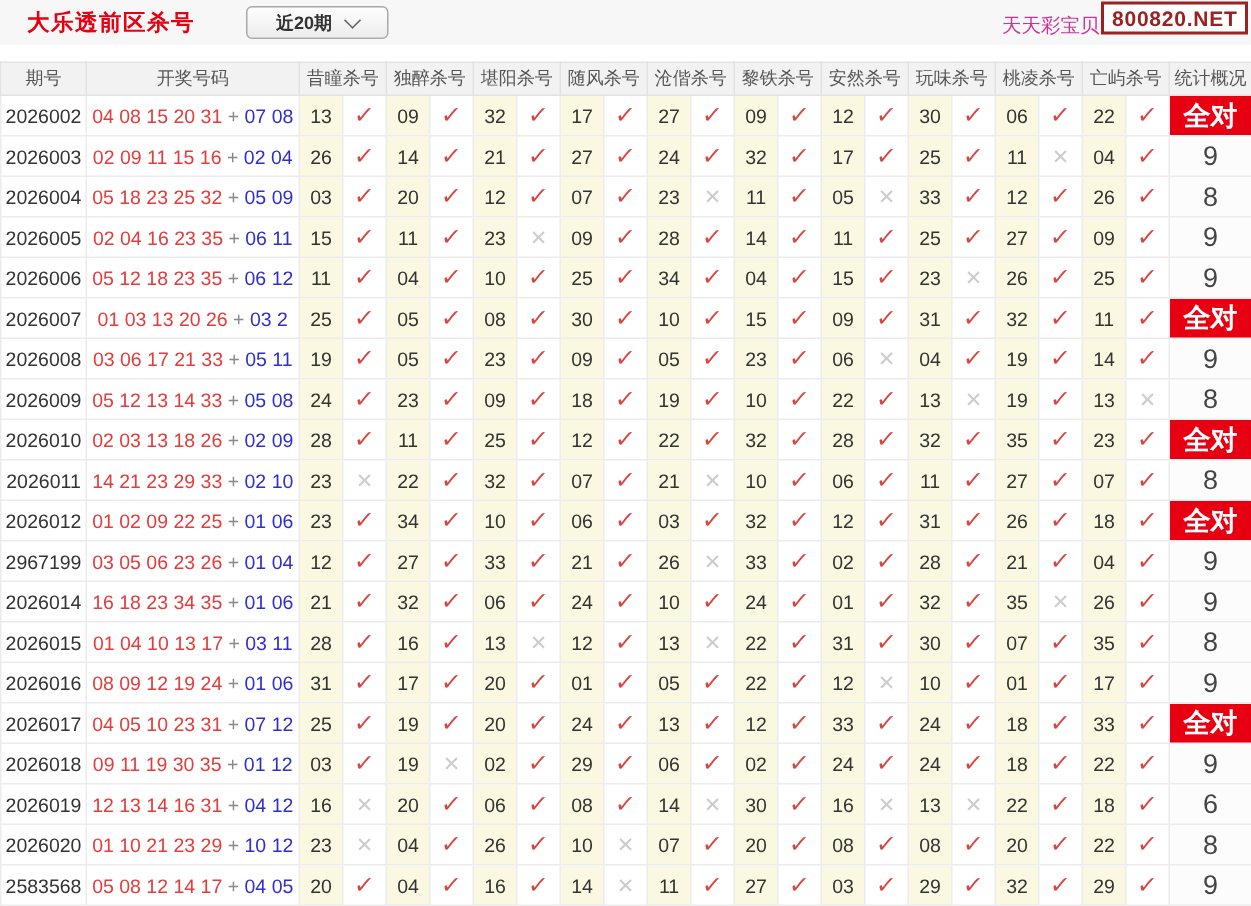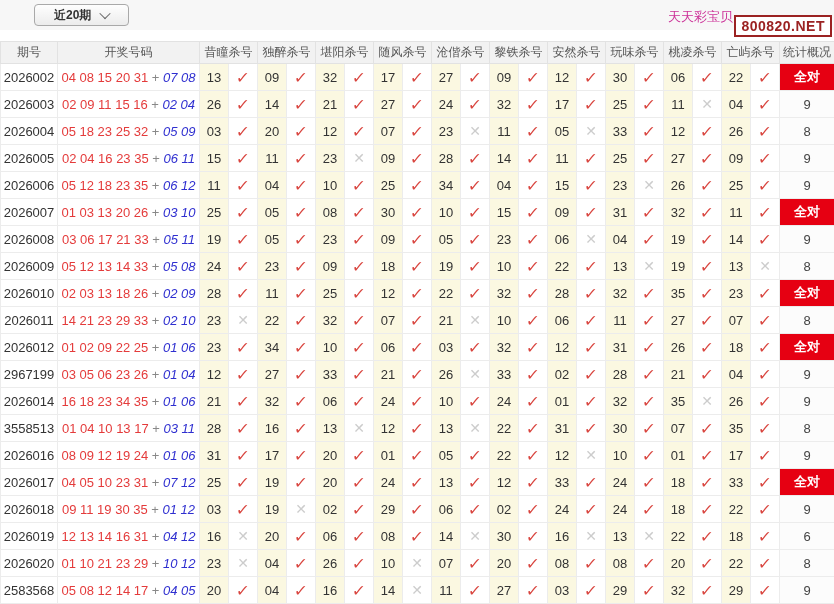--- a/index.html
+++ b/index.html
@@ -2,41 +2,42 @@
 <html style="--title-red: #e60012; --promo-pink: #cc3399; --badge-red: #9b2222; --front-red: #e43b3b; --back-blue: #2f2fd0; --check-red: #d9453f; --cross-gray: #cccccc; --cell-yellow: #fbf8e1; --stat-red: #e60012; --header-bg: #f2f2f2;"><head>
 <meta charset="utf-8">
 <style>
   html,body{margin:0;padding:0;}
   body{width:834px;height:604px;background:#fff;font-family:"Liberation Sans","DejaVu Sans",sans-serif;position:relative;overflow:hidden;}
   .topbar{height:30px;background:#f7f7f7;position:relative;display:flex;align-items:center;}
   .title{color:var(--title-red);font-weight:bold;font-size:15px;letter-spacing:1px;margin-left:18px;}
   .select{margin-left:34px;height:20px;border:1px solid #a9a9a9;border-radius:4px;background:linear-gradient(#fefefe,#ececec);display:flex;align-items:center;padding:0 19px;font-size:12px;color:#333;gap:10px;cursor:default;font-weight:bold;}
   .chev{width:7px;height:7px;border-right:1.5px solid #666;border-bottom:1.5px solid #666;transform:rotate(45deg) translate(-1px,-1px);display:inline-block;}
   .promo{position:absolute;right:88px;top:8px;font-size:13px;color:var(--promo-pink);}
-  .badge{position:absolute;right:2px;top:15px;border:2px solid var(--badge-red);color:var(--badge-red);background:#fff;font-weight:bold;font-size:14px;padding:1px 5px;letter-spacing:0.5px;text-align:right;}
+  .badge{position:absolute;right:2px;top:1px;border:2px solid var(--badge-red);color:var(--badge-red);background:#fff;font-weight:bold;font-size:14px;padding:1px 5px;letter-spacing:0.5px;text-align:right;}
   table{border-collapse:collapse;table-layout:fixed;width:834px;margin-top:11px;}
   th,td{text-align:center;vertical-align:middle;border:1px solid #ececec;overflow:hidden;white-space:nowrap;}
   thead th{background:var(--header-bg);color:#555;font-size:12px;font-weight:normal;height:19px;border-color:#e2e2e2;}
   tbody td{height:24px;font-size:13px;color:#333;}
   td.knum{background:var(--cell-yellow);}
   td.numbers .front{color:var(--front-red);}
   td.numbers .plus{color:#888;}
-  td.numbers .back{color:var(--back-blue);font-style:italic;}
+  td.numbers .back{color:var(--back-blue);}
   .mark-ok{color:var(--check-red);font-size:16px;font-weight:bold;display:inline-block;transform:skewX(-6deg);}
   .mark-no{color:var(--cross-gray);font-size:14px;font-weight:bold;}
-  td.stat{background:#fcfcfc;color:#444;font-size:13px;}
+  td.stat{background:#fcfcfc;color:#444;font-size:18px;}
   td.stat.all{background:var(--stat-red);color:#fff;font-weight:bold;}
   tr.footer-row td{height:32px;}
   td.banner-cell,td.fk{padding:2px 1px;background:#fff;}
 </style>
 </head>
 <body>
 
 <div class="page">
   <div class="topbar">
+    <span class="title">大乐透前区杀号</span>
     <div class="select">
       <span>近20期</span>
       <span class="chev"></span>
     </div>
     <span class="promo">天天彩宝贝，</span>
     <span class="badge">800820.NET</span>
   </div>
 
   <table>
     <colgroup>
@@ -202,21 +203,21 @@
           <td class="knum">23</td>
           <td class="kmark"><span class="mark-no">✕</span></td>
           <td class="knum">26</td>
           <td class="kmark"><span class="mark-ok">✓</span></td>
           <td class="knum">25</td>
           <td class="kmark"><span class="mark-ok">✓</span></td>
           <td class="stat">9</td>
         </tr>
         <tr class="row">
           <td class="period">2026007</td>
-          <td class="numbers"><span class="front">01 03 13 20 26</span><span class="plus"> + </span><span class="back">03 10</span></td>
+          <td class="numbers"><span class="front">01 03 13 20 26</span><span class="plus"> + </span><span class="back">03 2</span></td>
           <td class="knum">25</td>
           <td class="kmark"><span class="mark-ok">✓</span></td>
           <td class="knum">05</td>
           <td class="kmark"><span class="mark-ok">✓</span></td>
           <td class="knum">08</td>
           <td class="kmark"><span class="mark-ok">✓</span></td>
           <td class="knum">30</td>
           <td class="kmark"><span class="mark-ok">✓</span></td>
           <td class="knum">10</td>
           <td class="kmark"><span class="mark-ok">✓</span></td>
@@ -401,21 +402,21 @@
           <td class="kmark"><span class="mark-ok">✓</span></td>
           <td class="knum">32</td>
           <td class="kmark"><span class="mark-ok">✓</span></td>
           <td class="knum">35</td>
           <td class="kmark"><span class="mark-no">✕</span></td>
           <td class="knum">26</td>
           <td class="kmark"><span class="mark-ok">✓</span></td>
           <td class="stat">9</td>
         </tr>
         <tr class="row">
-          <td class="period">3558513</td>
+          <td class="period">2026015</td>
           <td class="numbers"><span class="front">01 04 10 13 17</span><span class="plus"> + </span><span class="back">03 11</span></td>
           <td class="knum">28</td>
           <td class="kmark"><span class="mark-ok">✓</span></td>
           <td class="knum">16</td>
           <td class="kmark"><span class="mark-ok">✓</span></td>
           <td class="knum">13</td>
           <td class="kmark"><span class="mark-no">✕</span></td>
           <td class="knum">12</td>
           <td class="kmark"><span class="mark-ok">✓</span></td>
           <td class="knum">13</td>

